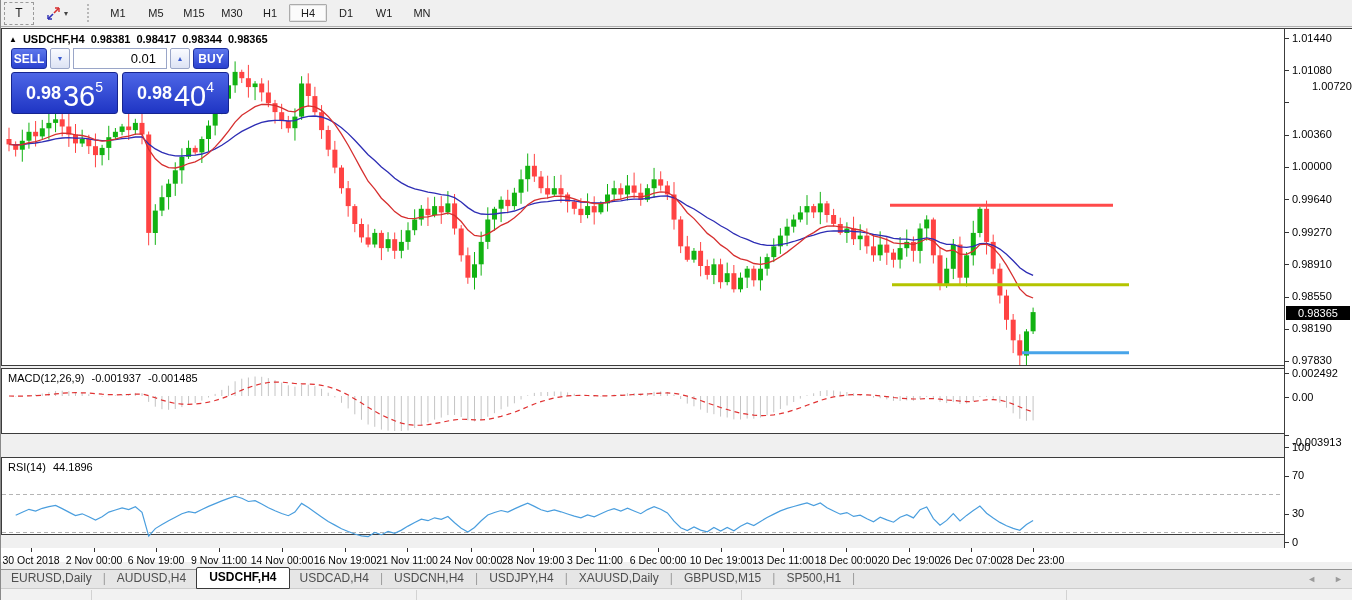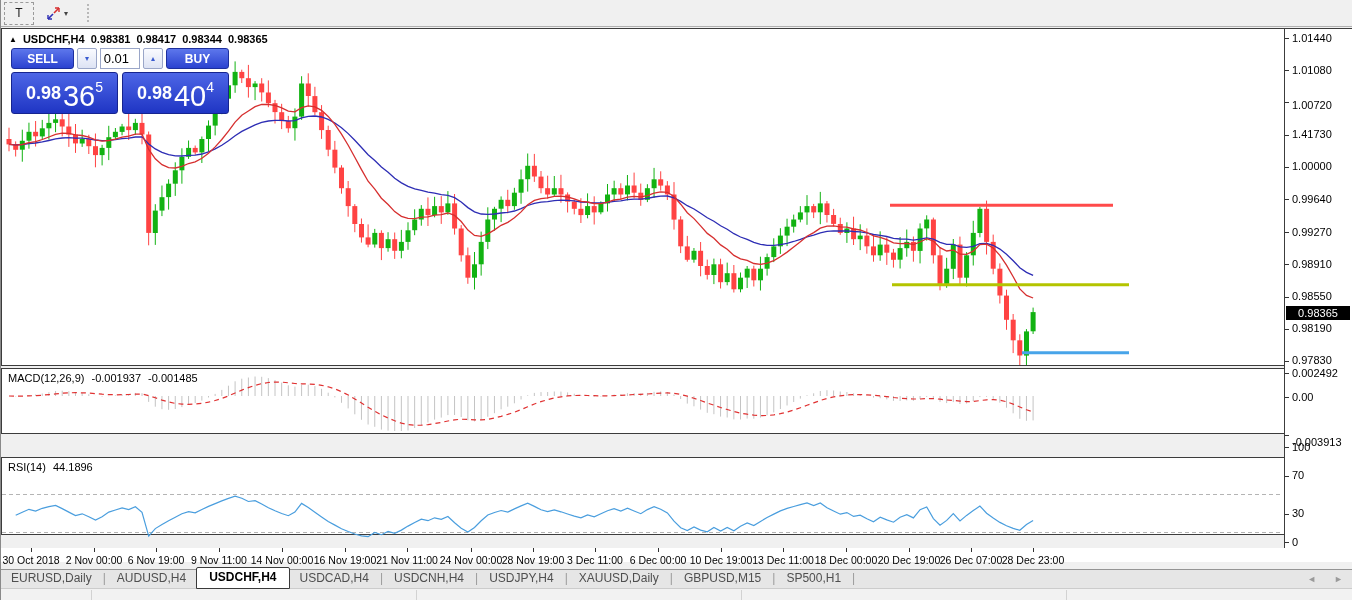--- a/index.html
+++ b/index.html
@@ -25,21 +25,21 @@
   .ind-label{position:absolute;left:6px;top:3px;font-size:11px;color:#000;z-index:3;white-space:nowrap;}
   .ind-label span{margin-right:4px;}
   .chart-title{position:absolute;left:7px;top:4px;font-size:11px;font-weight:bold;color:#000;z-index:4;display:flex;align-items:center;white-space:nowrap;}
   .chart-title .marker{font-size:8px;margin-right:6px;}
   .chart-title span.v{margin-left:6px;}
 
   
   .trade-panel{position:absolute;left:9px;top:19px;width:218px;z-index:5;}
   .tp-row1{display:flex;height:21px;gap:3px;margin-bottom:3px;}
   .btn-blue{background:linear-gradient(#5d77ec,#2b42d0);color:#fff;border:1px solid #1d2f9e;border-radius:3px;font-size:12px;font-weight:bold;display:flex;align-items:center;justify-content:center;box-sizing:border-box;}
-  .sell-btn,.buy-btn{width:63px;}
+  .sell-btn,.buy-btn{width:36px;}
   .spin{width:20px;background:linear-gradient(#fafbff,#dde3f4);border:1px solid #9aa6c8;border-radius:2px;color:#3a5bd0;font-size:8px;display:flex;align-items:center;justify-content:center;box-sizing:border-box;}
   .lot{flex:1;border:1px solid #9aa6c8;background:#fff;font-size:13px;color:#000;display:flex;align-items:center;justify-content:flex-end;padding-right:10px;box-sizing:border-box;}
   .tp-row2{display:flex;gap:4px;height:42px;}
   .price-box{flex:1;background:linear-gradient(#4d66e6,#1f35c4);border:1px solid #16248f;border-radius:3px;color:#fff;display:flex;align-items:flex-end;justify-content:center;padding-bottom:3px;box-sizing:border-box;}
   .pb-base{font-size:18px;font-weight:bold;margin:0 2px 6px 0;}
   .pb-big{font-size:29px;line-height:0.92;}
   .pb-sup{font-size:14px;margin-bottom:15px;}
 
   
   #price-axis{position:absolute;left:1283px;top:28px;width:69px;height:520px;background:#fff;border-left:1px solid #3c3c3c;border-top:1px solid #3c3c3c;box-sizing:border-box;font-size:11px;color:#000;}
@@ -75,20 +75,31 @@
     <div class="tool-btn arrows-tool">
       <svg width="15" height="15" viewBox="0 0 15 15">
         <path d="M2 13 L7 8" stroke="#2d2db4" stroke-width="1.6" fill="none"></path>
         <path d="M2 13 l0 -4 M2 13 l4 0" stroke="#2d2db4" stroke-width="1.4" fill="none"></path>
         <path d="M13 2 L8 7" stroke="#d62f2f" stroke-width="1.6" fill="none"></path>
         <path d="M13 2 l0 4 M13 2 l-4 0" stroke="#d62f2f" stroke-width="1.4" fill="none"></path>
       </svg>
       <span class="caret">▾</span>
     </div>
     <div class="grip"></div>
+    <div class="tf-row" id="tf-row">
+        <div class="tf-btn">M1</div>
+        <div class="tf-btn">M5</div>
+        <div class="tf-btn">M15</div>
+        <div class="tf-btn">M30</div>
+        <div class="tf-btn">H1</div>
+        <div class="tf-btn active">H4</div>
+        <div class="tf-btn">D1</div>
+        <div class="tf-btn">W1</div>
+        <div class="tf-btn">MN</div>
+      </div>
   </div>
 
   <div class="panel" id="main-panel">
     <svg id="main-svg" width="1281" height="336">
         <g>
           <line x1="7" y1="98.7" x2="7" y2="122.3" stroke="#ff4343" stroke-width="1"></line>
           <rect x="4.5" y="110.0" width="5" height="5.4" fill="#ff4343"></rect>
           <line x1="13.65" y1="112.4" x2="13.65" y2="127.5" stroke="#ff4343" stroke-width="1"></line>
           <rect x="11.2" y="115.4" width="5" height="5.4" fill="#ff4343"></rect>
           <line x1="20.3" y1="100.7" x2="20.3" y2="132.7" stroke="#12b212" stroke-width="1"></line>
@@ -620,23 +631,23 @@
     </div>
   </div>
 
   <div id="price-axis">
     <div id="price-badge" style="top: 277px;">0.98365</div>
   <div class="ptick" style="top: 9px;"></div>
       <div class="plabel" style="top: 3px;">1.01440</div>
       <div class="ptick" style="top: 41px;"></div>
       <div class="plabel" style="top: 35px;">1.01080</div>
       <div class="ptick" style="top: 73px;"></div>
-      <div class="plabel" style="top: 70px;">1.00720</div>
+      <div class="plabel" style="top: 51px; margin-left: 20px;">1.00720</div>
       <div class="ptick" style="top: 106px;"></div>
-      <div class="plabel" style="top: 99px;">1.41730</div>
+      <div class="plabel" style="top: 99px;">1.00360</div>
       <div class="ptick" style="top: 138px;"></div>
       <div class="plabel" style="top: 131px;">1.00000</div>
       <div class="ptick" style="top: 170px;"></div>
       <div class="plabel" style="top: 164px;">0.99640</div>
       <div class="ptick" style="top: 203px;"></div>
       <div class="plabel" style="top: 197px;">0.99270</div>
       <div class="ptick" style="top: 235px;"></div>
       <div class="plabel" style="top: 229px;">0.98910</div>
       <div class="ptick" style="top: 268px;"></div>
       <div class="plabel" style="top: 261px;">0.98550</div>

